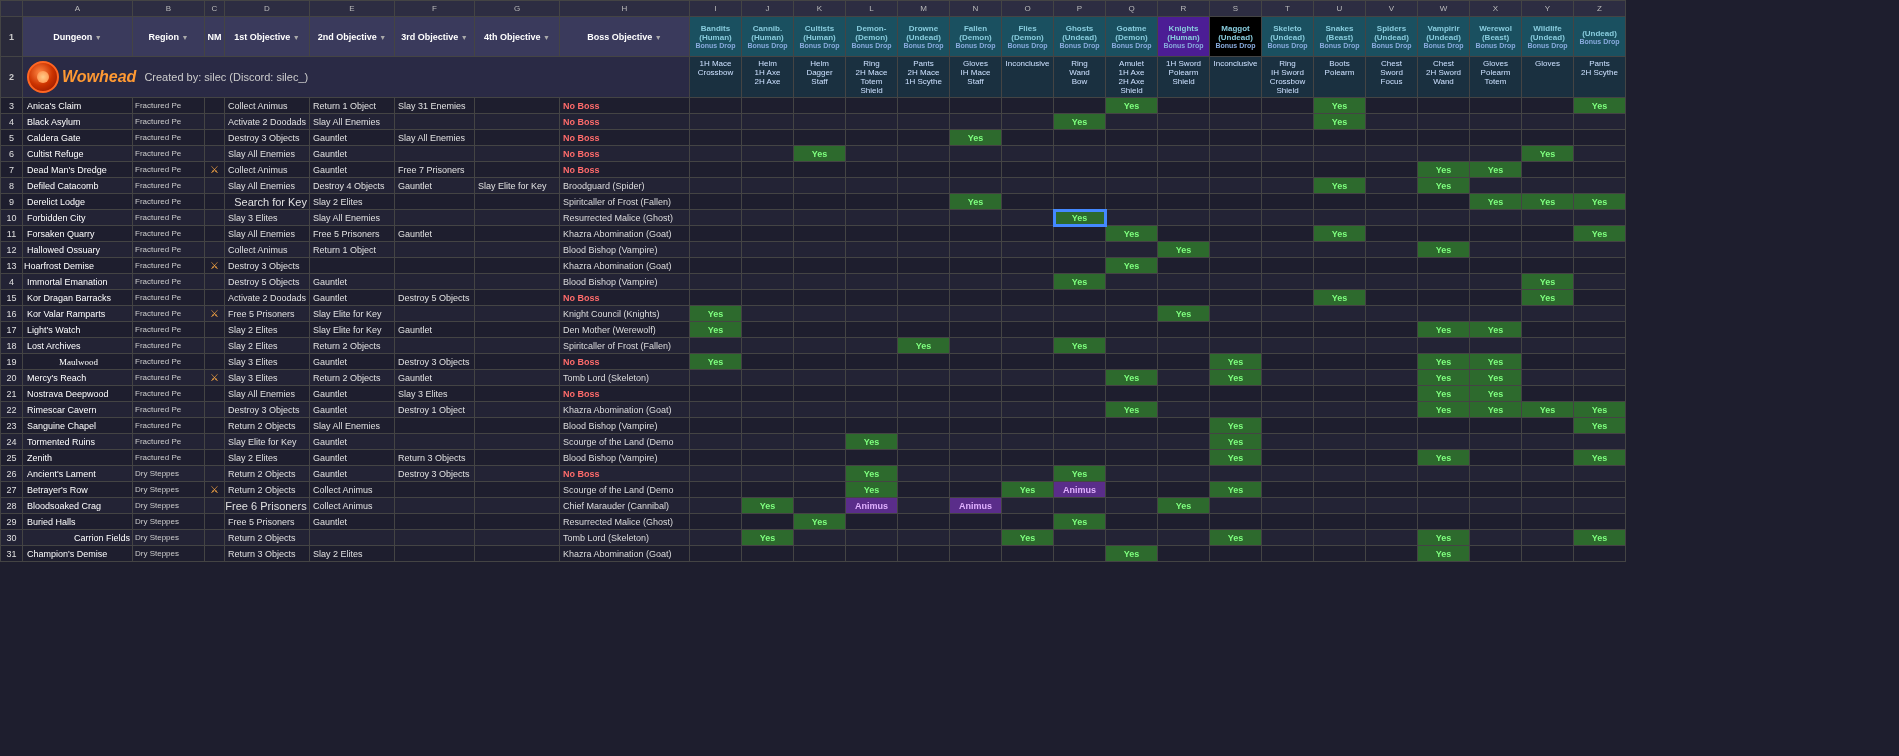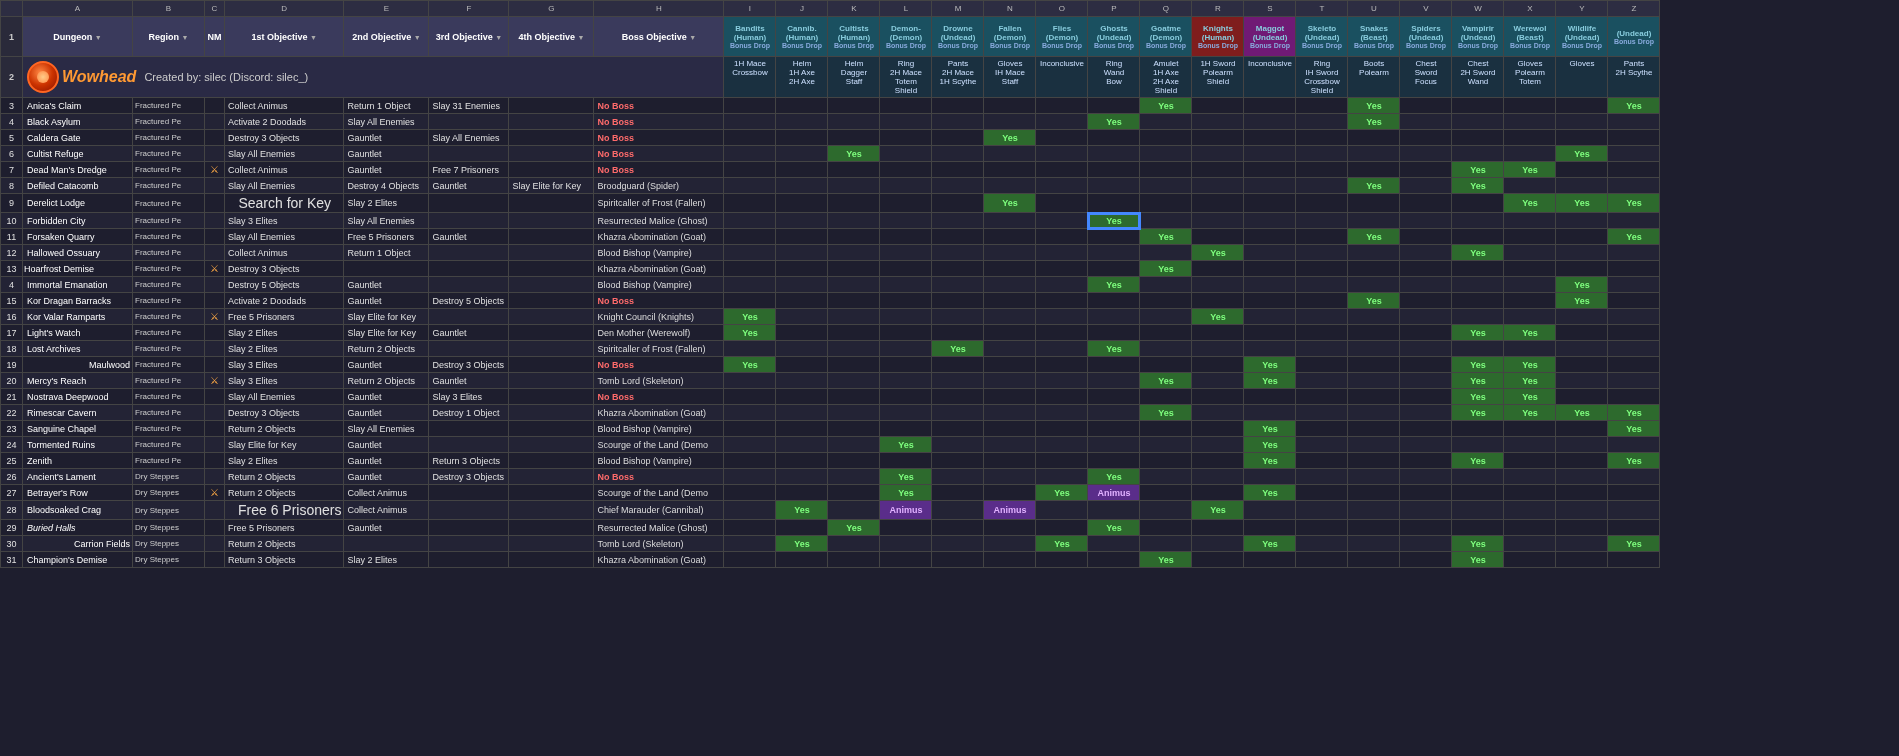--- a/index.html
+++ b/index.html
@@ -220,25 +220,25 @@
           <div style="color:#88aadd; font-size:7px;">Bonus Drop</div>
         </th>
         <th style="background:#1a5060; font-size:8px;">
           <div style="font-size:8px; color:#88ccdd;">Ghosts<br>(Undead)</div>
           <div style="color:#88aadd; font-size:7px;">Bonus Drop</div>
         </th>
         <th style="background:#1a5060; font-size:8px;">
           <div style="font-size:8px; color:#88ccdd;">Goatme<br>(Demon)</div>
           <div style="color:#88aadd; font-size:7px;">Bonus Drop</div>
         </th>
-        <th style="background:#7f1d1d; font-size:8px;">
+        <th style="background:#4c1d95; font-size:8px;">
           <div style="font-size:8px; color:#88ccdd;">Knights<br>(Human)</div>
           <div style="color:#88aadd; font-size:7px;">Bonus Drop</div>
         </th>
-        <th style="background:#701a75; font-size:8px;">
+        <th style="background:#000000; font-size:8px;">
           <div style="font-size:8px; color:#88ccdd;">Maggot<br>(Undead)</div>
           <div style="color:#88aadd; font-size:7px;">Bonus Drop</div>
         </th>
         <th style="background:#1a5060; font-size:8px;">
           <div style="font-size:8px; color:#88ccdd;">Skeleto<br>(Undead)</div>
           <div style="color:#88aadd; font-size:7px;">Bonus Drop</div>
         </th>
         <th style="background:#1a5060; font-size:8px;">
           <div style="font-size:8px; color:#88ccdd;">Snakes<br>(Beast)</div>
           <div style="color:#88aadd; font-size:7px;">Bonus Drop</div>
@@ -474,21 +474,21 @@
           <td class="yes-green">Yes</td>
           <td></td>
           <td></td>
           <td></td>
         </tr>
         <tr class="data-row">
           <td class="row-num">9</td>
           <td style="text-align: left; padding-left: 4px; color: rgb(255, 255, 255);">Derelict Lodge</td>
           <td style="text-align: left; color: rgb(204, 204, 204); font-size: 8px;">Fractured Pe</td>
           <td></td>
-          <td style="text-align: center; padding-left: 3px; font-size: 14px;">Search for Key</td>
+          <td style="text-align: right; padding-left: 3px; font-size: 11px;">Search for Key</td>
           <td style="text-align: left; padding-left: 3px; font-size: 9px;">Slay 2 Elites</td>
           <td style="text-align: left; padding-left: 3px; font-size: 9px;"></td>
           <td style="text-align: left; padding-left: 3px; font-size: 9px;"></td>
           <td style="text-align: left; padding-left: 3px; font-size: 9px; color: rgb(221, 221, 221);">Spiritcaller of Frost (Fallen)</td>
           <td></td>
           <td></td>
           <td></td>
           <td></td>
           <td></td>
           <td class="yes-green">Yes</td>
@@ -761,21 +761,21 @@
           <td></td>
           <td></td>
           <td></td>
           <td></td>
           <td></td>
           <td></td>
           <td></td>
         </tr>
         <tr class="data-row">
           <td class="row-num">19</td>
-          <td style="text-align: right; padding-left: 4px; color: rgb(255, 255, 255);">Maulwood</td>
+          <td style="text-align: center; padding-left: 4px; color: rgb(255, 255, 255); font-family: Liberation Serif, serif;">Maulwood</td>
           <td style="text-align: left; color: rgb(204, 204, 204); font-size: 8px;">Fractured Pe</td>
           <td></td>
           <td style="text-align: left; padding-left: 3px; font-size: 9px;">Slay 3 Elites</td>
           <td style="text-align: left; padding-left: 3px; font-size: 9px;">Gauntlet</td>
           <td style="text-align: left; padding-left: 3px; font-size: 9px;">Destroy 3 Objects</td>
           <td style="text-align: left; padding-left: 3px; font-size: 9px;"></td>
           <td style="text-align: left; padding-left: 3px; font-size: 9px; color: rgb(255, 107, 107); font-weight: bold;">No Boss</td>
           <td class="yes-green">Yes</td>
           <td></td>
           <td></td>
@@ -1025,21 +1025,21 @@
           <td></td>
           <td></td>
           <td></td>
           <td></td>
         </tr>
         <tr class="data-row">
           <td class="row-num">28</td>
           <td style="text-align: left; padding-left: 4px; color: rgb(255, 255, 255);">Bloodsoaked Crag</td>
           <td style="text-align: left; color: rgb(204, 204, 204); font-size: 8px;">Dry Steppes</td>
           <td></td>
-          <td style="text-align: center; padding-left: 13px; font-size: 14px;">Free 6 Prisoners</td>
+          <td style="text-align: center; padding-left: 0; font-size: 11px;">Free 6 Prisoners</td>
           <td style="text-align: left; padding-left: 3px; font-size: 9px;">Collect Animus</td>
           <td style="text-align: left; padding-left: 3px; font-size: 9px;"></td>
           <td style="text-align: left; padding-left: 3px; font-size: 9px;"></td>
           <td style="text-align: left; padding-left: 3px; font-size: 9px; color: rgb(221, 221, 221);">Chief Marauder (Cannibal)</td>
           <td></td>
           <td class="yes-green">Yes</td>
           <td></td>
           <td class="animus-purple">Animus</td>
           <td></td>
           <td class="animus-purple">Animus</td>
@@ -1051,21 +1051,21 @@
           <td></td>
           <td></td>
           <td></td>
           <td></td>
           <td></td>
           <td></td>
           <td></td>
         </tr>
         <tr class="data-row">
           <td class="row-num">29</td>
-          <td style="text-align: left; padding-left: 4px; color: rgb(255, 255, 255); font-style: italic;">Buried Halls</td>
+          <td style="text-align: left; padding-left: 4px; color: rgb(255, 255, 255);">Buried Halls</td>
           <td style="text-align: left; color: rgb(204, 204, 204); font-size: 8px;">Dry Steppes</td>
           <td></td>
           <td style="text-align: left; padding-left: 3px; font-size: 9px;">Free 5 Prisoners</td>
           <td style="text-align: left; padding-left: 3px; font-size: 9px;">Gauntlet</td>
           <td style="text-align: left; padding-left: 3px; font-size: 9px;"></td>
           <td style="text-align: left; padding-left: 3px; font-size: 9px;"></td>
           <td style="text-align: left; padding-left: 3px; font-size: 9px; color: rgb(221, 221, 221);">Resurrected Malice (Ghost)</td>
           <td></td>
           <td></td>
           <td class="yes-green">Yes</td>

